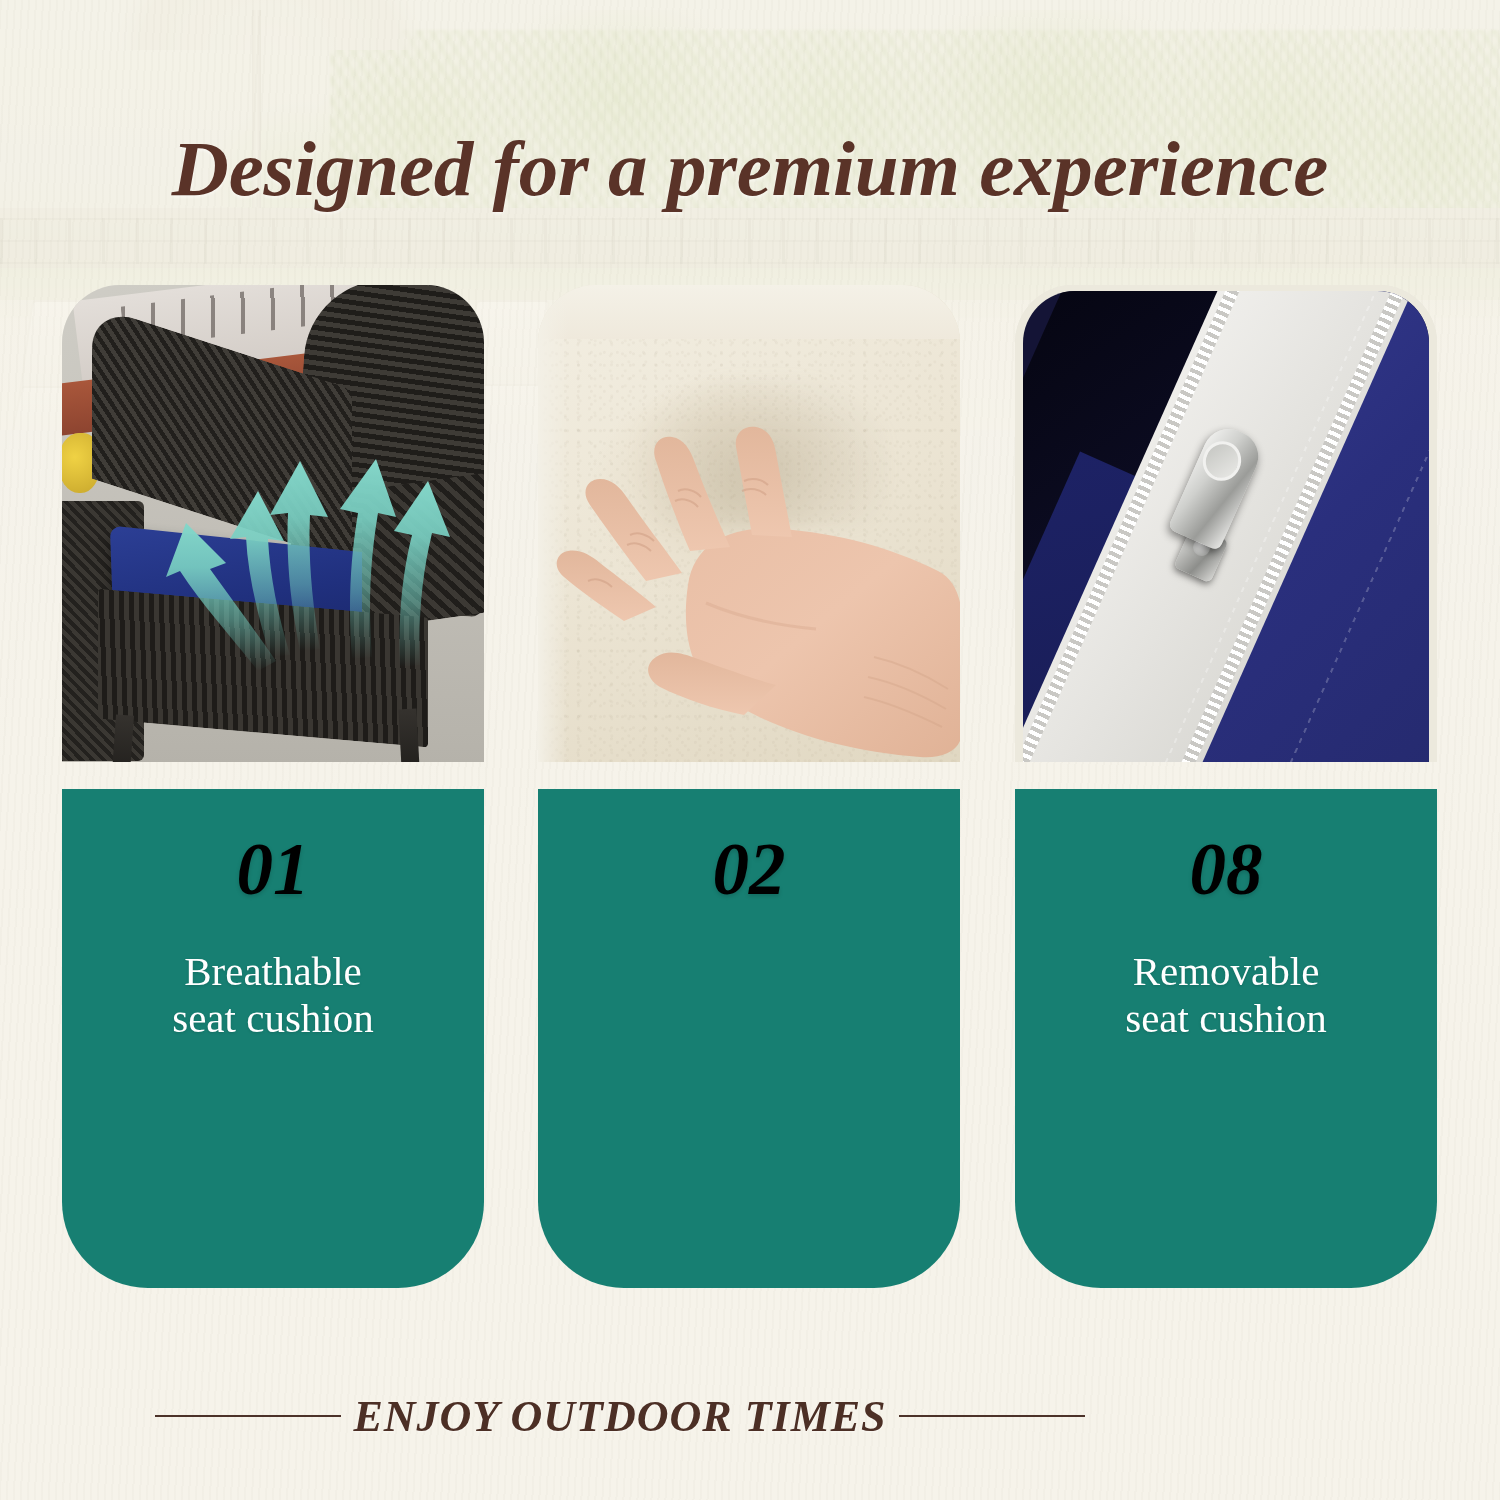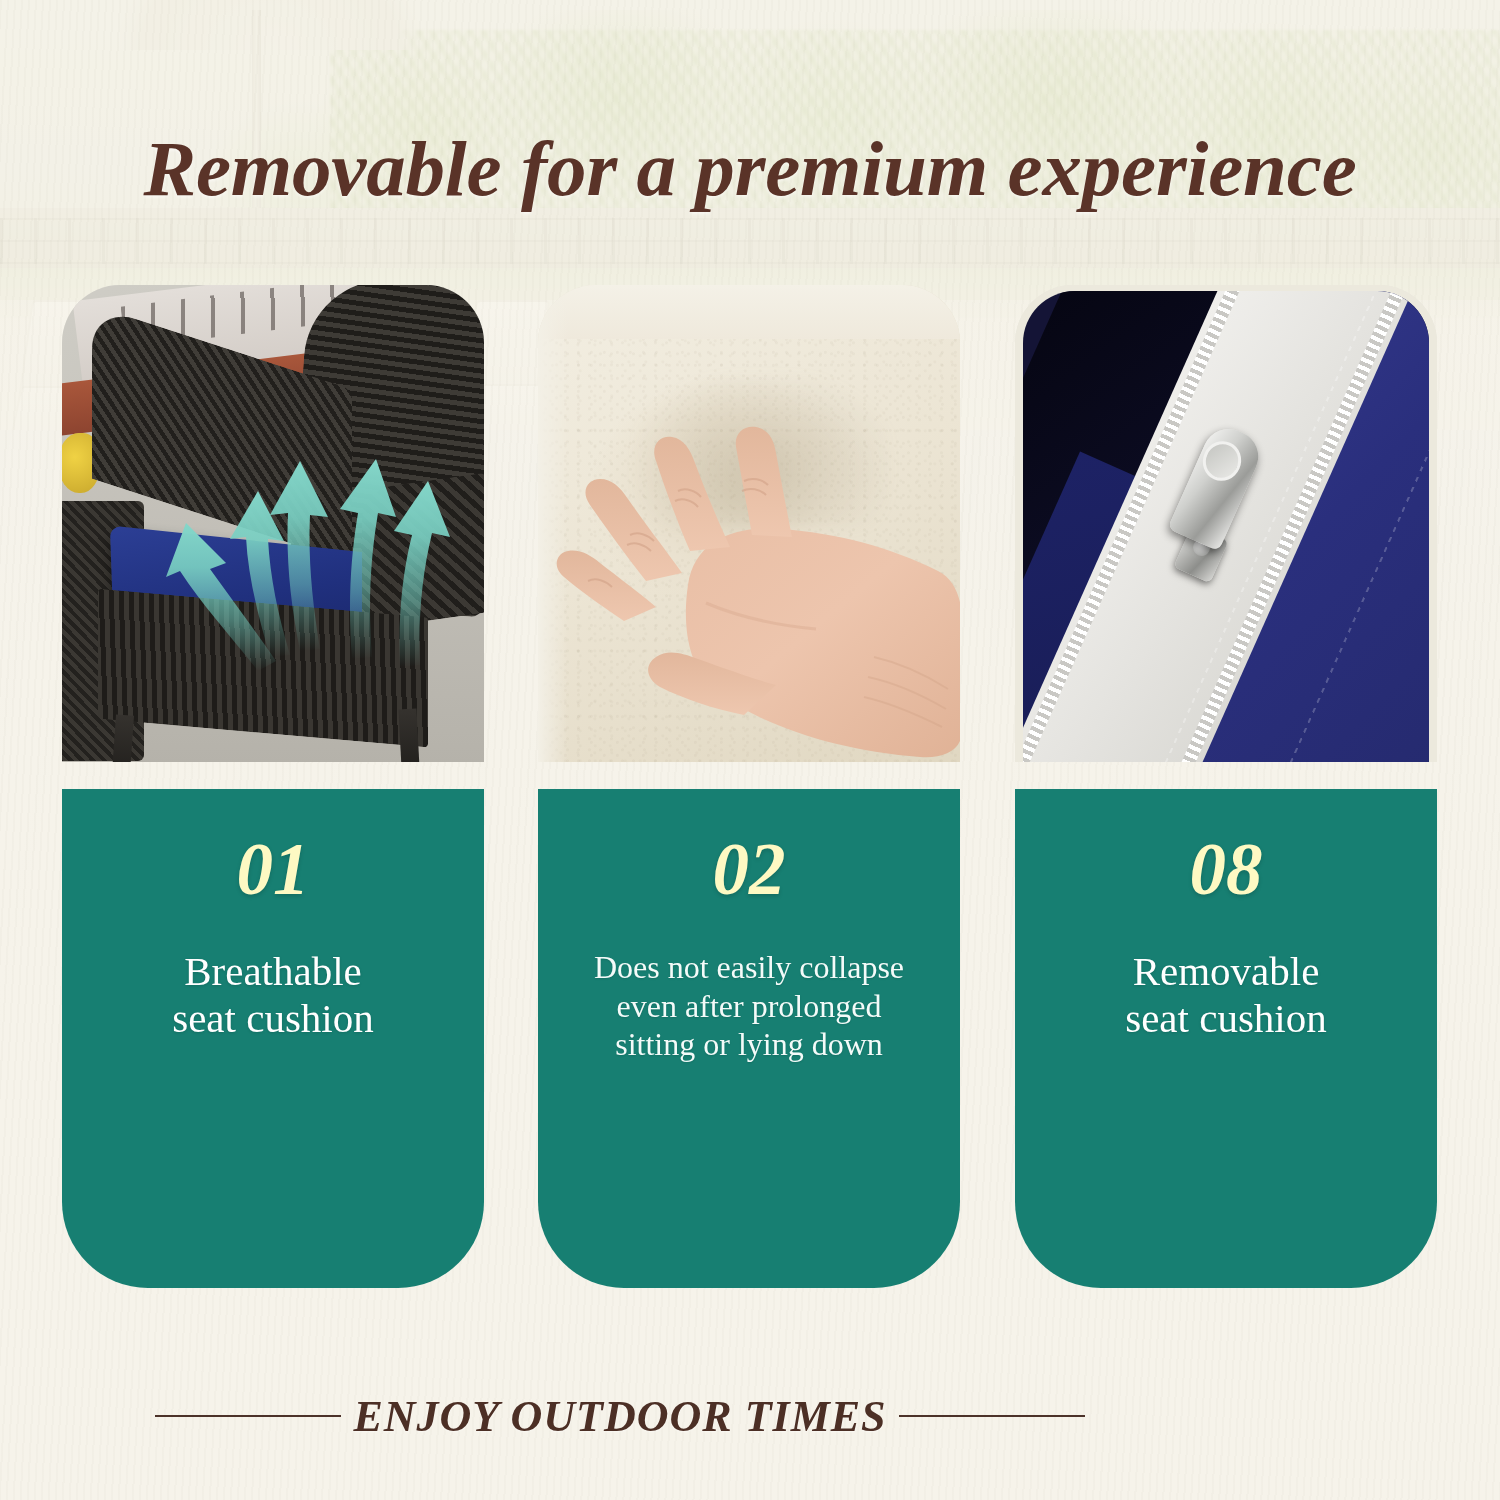--- a/index.html
+++ b/index.html
@@ -98,21 +98,21 @@
     text-align:center;
     color:#ffffff;
   }
   .panel.c1{left:62px;}
   .panel.c2{left:538px;}
   .panel.c3{left:1015px;}
 
   .num{
     font-family:"Liberation Serif", serif;
     font-size:73px;font-weight:bold;font-style:italic;
-    line-height:1;color:#fef9c3;margin:0 0 42px 0;
+    line-height:1;color:#000000;margin:0 0 42px 0;
     text-shadow:0 2px 4px rgba(0,0,0,.16);
   }
   .ptitle{
     font-family:"Liberation Serif", serif;
     font-size:41px;font-weight:normal;line-height:1.14;
     color:#ffffff;margin:0 0 34px 0;white-space:pre-line;
     text-shadow:0 1px 3px rgba(0,0,0,.15);
   }
   .pbody{
     font-family:"Liberation Serif", serif;
@@ -262,21 +262,21 @@
     <div class="bg-lounger l2"></div>
     <div class="bg-lounger l3"></div>
     <div class="bg-lounger l4"></div>
     <div class="bg-poolwater"></div>
     <div class="bg-veil"></div>
     <div class="bg-veil2"></div>
     <div class="bg-grain"></div>
   </div>
 </div>
 
-<div class="headline">Removable for a premium experience</div>
+<div class="headline">Designed for a premium experience</div>
 
 <div class="cards">
 
   <div class="card c1">
     <div class="photo">
       <div class="p1-bg"></div>
       <div class="p1-floor"></div>
       <div class="p1-table"></div>
       <div class="p1-slats"></div>
       <div class="p1-wood"></div>
@@ -396,23 +396,20 @@
   </div>
 
   <div class="panel c1">
     <div class="num">01</div>
     <div class="ptitle">Breathable
 seat cushion</div>
   </div>
 
   <div class="panel c2">
     <div class="num">02</div>
-    <div class="pbody">Does not easily collapse
-even after prolonged
-sitting or lying down</div>
   </div>
 
   <div class="panel c3">
     <div class="num">08</div>
     <div class="ptitle">Removable
 seat cushion</div>
   </div>
 </div>
 
 <div class="footer">

